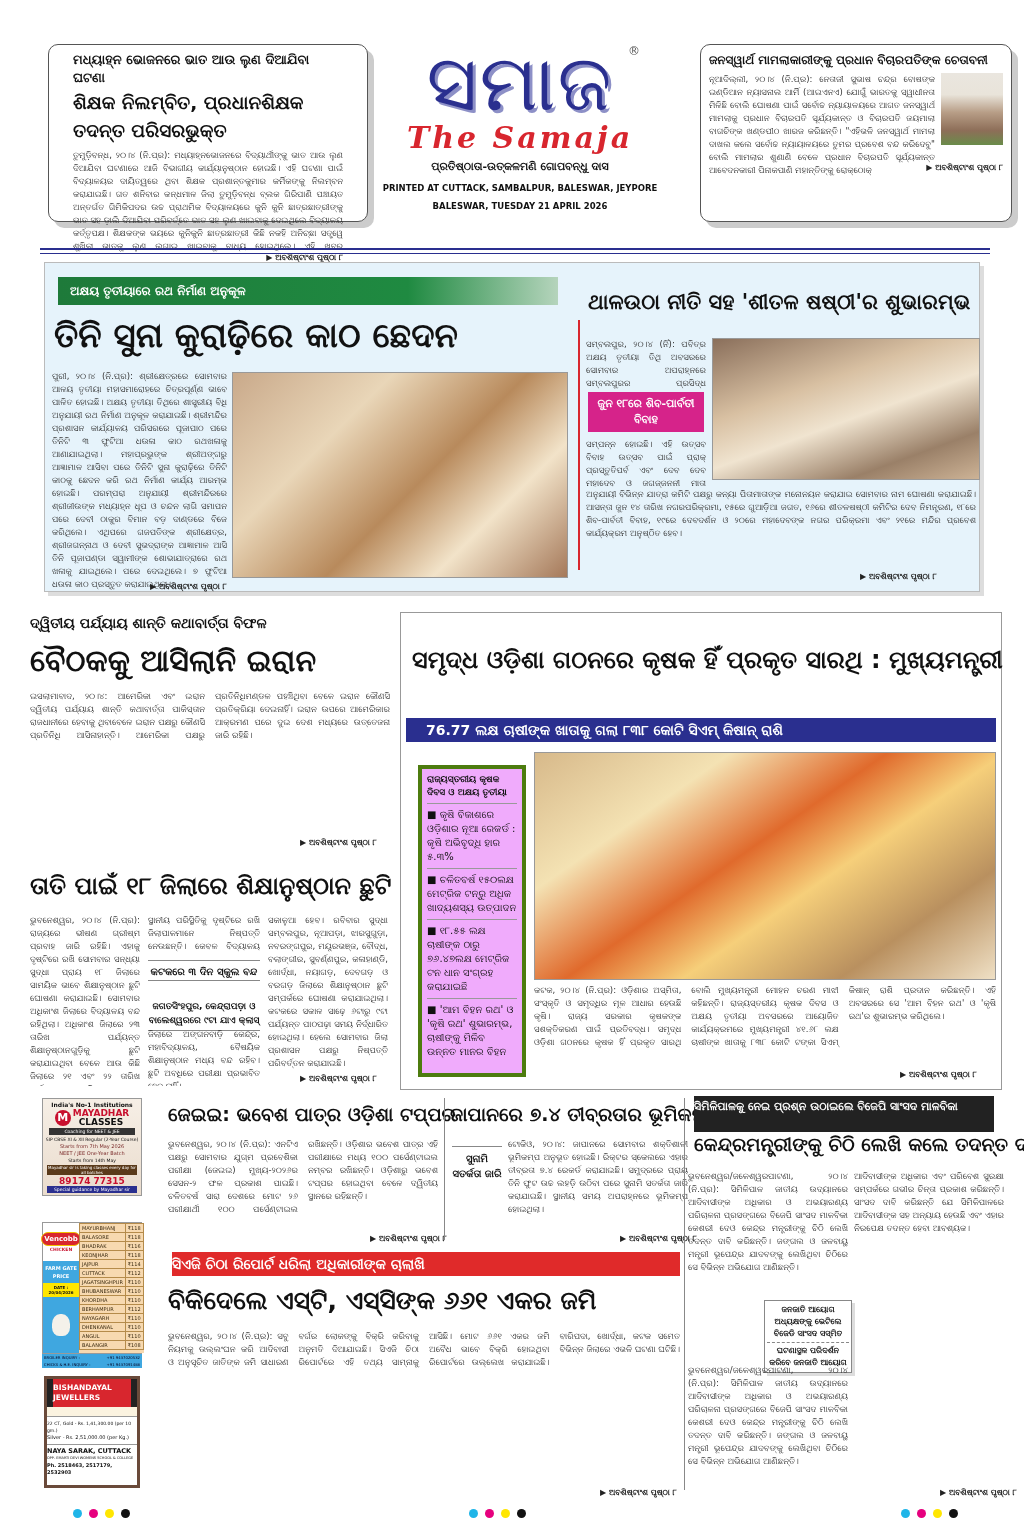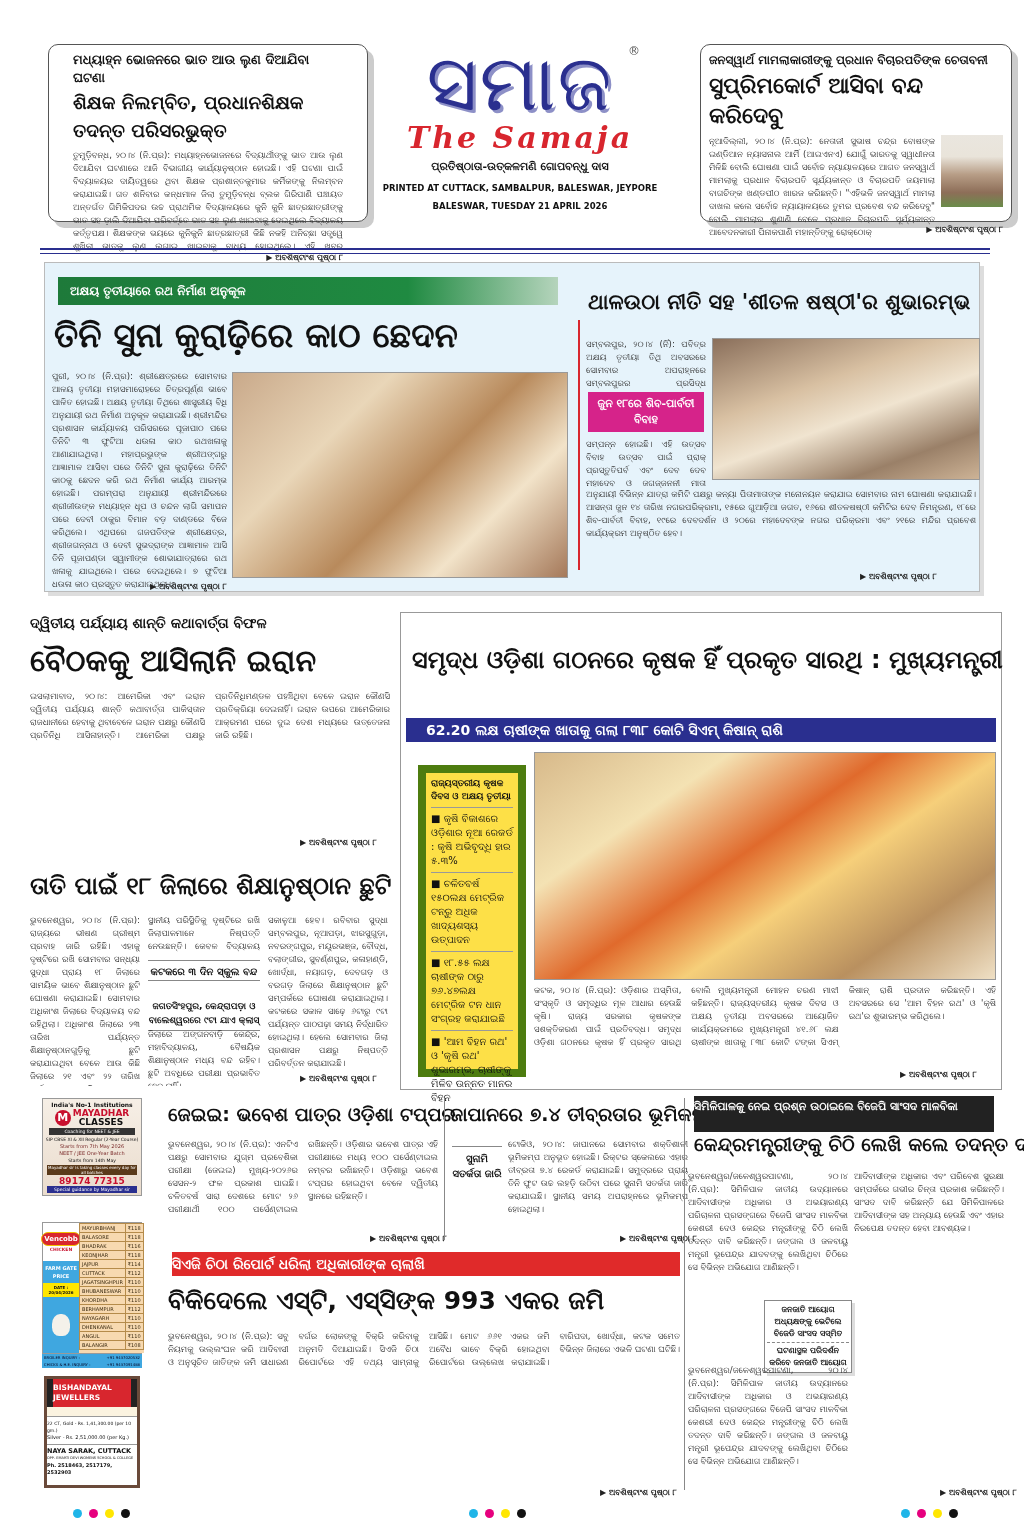--- a/index.html
+++ b/index.html
@@ -9,21 +9,21 @@
 .cont{font-size:8px;font-weight:bold;color:#222}
 .box{border:1.5px solid #555;border-radius:10px;background:#fff;box-shadow:6px 6px 0 #ccc}
 .hl{font-weight:bold;color:#111}
 .photo{background:linear-gradient(135deg,#c9a98a 0%,#e9d6b8 30%,#b88a5c 55%,#f2e3c9 75%,#a5795a 100%)}
 .photo2{background:linear-gradient(160deg,#8a6f5b 0%,#d8c0a2 35%,#f0e4d0 55%,#9a8068 80%,#cdb396 100%)}
 .photo3{background:linear-gradient(145deg,#d7b98a 0%,#f4e2b3 25%,#e06a2c 45%,#f6cf7a 60%,#b9905f 80%,#efe0c5 100%)}
 .kicker-green{background:linear-gradient(90deg,#1e7a3a 0%,#1f8a41 70%,#b5d4bc 100%);color:#fff;font-weight:bold}
 .kicker-blue{background:#2a2f8f;color:#fff;font-weight:bold}
 .kicker-red{background:#e02a2a;color:#fff;font-weight:bold}
 .kicker-black{background:#222;color:#fff;font-weight:bold}
-.bullet-box{border:8px solid #4d7c0f;background:#fde047}
+.bullet-box{border:4px solid #4d7c0f;background:#f0abfc}
 .ad{border:1px solid #999;background:#fff}
 table.price{border-collapse:collapse;width:100%;font-size:5px}
 table.price td{border:1px solid #b58b4a;padding:0 2px;height:9px;color:#3a2a10}
 .dots span{display:inline-block;width:9px;height:9px;border-radius:50%;margin:0 1px}
 </style>
 </head>
 <body>
 
 <div class="abs" style="left:380px;top:20px;width:280px;height:220px;text-align:center">
   <div style="font-size:78px;font-weight:normal;color:#2a2f8f;line-height:90px;letter-spacing:2px;text-shadow:3px 3px 0 #8d90c7;margin-top:18px">ସମାଜ</div>
@@ -36,21 +36,20 @@
 
 <div class="abs box" style="left:48px;top:44px;width:320px;height:178px;padding:6px 24px">
   <div class="hl" style="font-size:13px;line-height:18px">ମଧ୍ୟାହ୍ନ ଭୋଜନରେ ଭାତ ଆଉ ଲୁଣ ଦିଆଯିବା ଘଟଣା</div>
   <div class="hl" style="font-size:18.5px;line-height:28px;margin-top:2px">ଶିକ୍ଷକ ନିଲମ୍ବିତ, ପ୍ରଧାନଶିକ୍ଷକ ତଦନ୍ତ ପରିସରଭୁକ୍ତ</div>
   <div class="body-text" style="height:104px;overflow:hidden;margin-top:4px">ତୁମୁଡ଼ିବନ୍ଧ, ୨୦।୪ (ନି.ପ୍ର): ମଧ୍ୟାହ୍ନଭୋଜନରେ ବିଦ୍ୟାର୍ଥୀଙ୍କୁ ଭାତ ଆଉ ଲୁଣ ଦିଆଯିବା ଘଟଣାରେ ଆଜି ବିଭାଗୀୟ କାର୍ଯ୍ୟାନୁଷ୍ଠାନ ହୋଇଛି। ଏହି ଘଟଣା ପାଇଁ ବିଦ୍ୟାଳୟର ଦାୟିତ୍ୱରେ ଥିବା ଶିକ୍ଷକ ପ୍ରଶାନ୍ତକୁମାର କର୍ମିକଙ୍କୁ ନିଲମ୍ବନ କରାଯାଇଛି। ଗତ ଶନିବାର କନ୍ଧମାଳ ଜିଲା ତୁମୁଡ଼ିବନ୍ଧ ବ୍ଲକ ଗିରିପାଣି ପଞ୍ଚାୟତ ଅନ୍ତର୍ଗତ ଗିମିକିପଦର ଉଚ୍ଚ ପ୍ରାଥମିକ ବିଦ୍ୟାଳୟରେ କୁନି କୁନି ଛାତ୍ରଛାତ୍ରୀଙ୍କୁ ଭାତ ସହ ଡ଼ାଲି ଦିଆଯିବା ପରିବର୍ତ୍ତେ ଭାତ ସହ ଲୁଣ ଖାଇବାକୁ ଦେଇଥିଲେ ବିଦ୍ୟାଳୟ କର୍ତ୍ତୃପକ୍ଷ। ଶିକ୍ଷକଙ୍କ ଭୟରେ କୁନିକୁନି ଛାତ୍ରଛାତ୍ରୀ କିଛି ନକହି ଅନିଚ୍ଛା ସତ୍ତ୍ୱେ ଶୁଖିଲା ଭାତକୁ ଲୁଣ ଲଗାଇ ଖାଇବାକୁ ବାଧ୍ୟ ହୋଇଥିଲେ। ଏହି ଖବର ଗଣମାଧ୍ୟମରେ ପ୍ରକାଶ ପାଇବା ପରେ ତୁମୁଡ଼ିବନ୍ଧ ବିଭିନ୍ନ ଗଣେଶ ପ୍ରଧାନ ଆଜି</div>
   <div class="cont" style="text-align:right">▶ ଅବଶିଷ୍ଟାଂଶ ପୃଷ୍ଠା ୮</div>
 </div>
 
 <div class="abs box" style="left:700px;top:44px;width:312px;height:178px;padding:6px 8px">
   <div class="hl" style="font-size:12px;line-height:18px">ଜନସ୍ୱାର୍ଥ ମାମଲାକାରୀଙ୍କୁ ପ୍ରଧାନ ବିଚାରପତିଙ୍କ ଚେତାବନୀ</div>
-  <div class="hl" style="font-size:22px;line-height:30px;margin-top:2px">ସୁପ୍ରିମକୋର୍ଟ ଆସିବା ବନ୍ଦ କରିଦେବୁ</div>
   <div style="display:flex;gap:6px;margin-top:4px">
     <div class="body-text" style="flex:1;height:104px;overflow:hidden">ନୂଆଦିଲ୍ଲୀ, ୨୦।୪ (ନି.ପ୍ର): ନେତାଜୀ ସୁଭାଷ ଚନ୍ଦ୍ର ବୋଷଙ୍କ ଇଣ୍ଡିଆନ ନ୍ୟାସନାଲ ଆର୍ମି (ଆଇଏନଏ) ଯୋଗୁଁ ଭାରତକୁ ସ୍ୱାଧୀନତା ମିଳିଛି ବୋଲି ଘୋଷଣା ପାଇଁ ସର୍ବୋଚ୍ଚ ନ୍ୟାୟାଳୟରେ ଆଗତ ଜନସ୍ୱାର୍ଥ ମାମଲାକୁ ପ୍ରଧାନ ବିଚାରପତି ସୂର୍ଯ୍ୟକାନ୍ତ ଓ ବିଚାରପତି ଜୟମାଲା ବାଗଚିଙ୍କ ଖଣ୍ଡପୀଠ ଖାରଜ କରିଛନ୍ତି। "ଏହିଭଳି ଜନସ୍ୱାର୍ଥ ମାମଲା ଦାଖଲ କଲେ ସର୍ବୋଚ୍ଚ ନ୍ୟାୟାଳୟରେ ତୁମର ପ୍ରବେଶ ବନ୍ଦ କରିଦେବୁ" ବୋଲି ମାମଲାର ଶୁଣାଣି ବେଳେ ପ୍ରଧାନ ବିଚାରପତି ସୂର୍ଯ୍ୟକାନ୍ତ ଆବେଦନକାରୀ ପିନାକପାଣି ମହାନ୍ତିଙ୍କୁ ରୋକ୍‌ଠୋକ୍</div>
     <div class="photo2" style="width:62px;height:72px;background:linear-gradient(180deg,#eae6df 0%,#e9e4da 30%,#b79d86 55%,#8d6e58 80%,#6a8c4a 100%)" title="Supreme Court building"></div>
   </div>
   <div class="cont" style="text-align:right;margin-top:-14px">▶ ଅବଶିଷ୍ଟାଂଶ ପୃଷ୍ଠା ୮</div>
 </div>
 
 <div class="abs" style="left:40px;top:248px;width:950px;height:6px;border-top:2px solid #2a2f8f;border-bottom:1px solid #2a2f8f"></div>
 
 <div class="abs" style="left:44px;top:262px;width:936px;height:330px;background:#e6f3fb;border:1px solid #bbb;box-shadow:4px 4px 0 #ddd"></div>
@@ -73,21 +72,21 @@
 <div class="abs body-text" style="left:586px;top:488px;width:390px;height:82px;overflow:hidden">ଅନୁଯାୟୀ ବିଭିନ୍ନ ଯାତ୍ରା କମିଟି ପକ୍ଷରୁ କନ୍ୟା ପିତାମାତାଙ୍କ ମନୋନୟନ କରାଯାଇ ସୋମବାର ନାମ ଘୋଷଣା କରାଯାଇଛି। ଆସନ୍ତା ଜୁନ ୧୪ ତାରିଖ ନଗରପରିକ୍ରମା, ୧୫ରେ ଗୁଆଡ଼ିଆ ଜଗତ, ୧୬ରେ ଶୀତଳଷଷ୍ଠୀ କମିଟିର ଦେବ ନିମନ୍ତ୍ରଣ, ୧୮ରେ ଶିବ-ପାର୍ବତୀ ବିବାହ, ୧୯ରେ ଦେବଦର୍ଶନ ଓ ୨୦ରେ ମହାଦେବଙ୍କ ନଗର ପରିକ୍ରମା ଏବଂ ୨୧ରେ ମନ୍ଦିର ପ୍ରବେଶ କାର୍ଯ୍ୟକ୍ରମ ଅନୁଷ୍ଠିତ ହେବ।</div>
 <div class="abs cont" style="left:860px;top:572px">▶ ଅବଶିଷ୍ଟାଂଶ ପୃଷ୍ଠା ୮</div>
 
 <div class="abs hl" style="left:30px;top:612px;width:370px;font-size:14px;line-height:22px">ଦ୍ୱିତୀୟ ପର୍ଯ୍ୟାୟ ଶାନ୍ତି କଥାବାର୍ତ୍ତା ବିଫଳ</div>
 <div class="abs hl" style="left:30px;top:640px;width:380px;font-size:30px;line-height:42px">ବୈଠକକୁ ଆସିଲାନି ଇରାନ</div>
 <div class="abs body-text" style="left:30px;top:690px;width:360px;height:150px;overflow:hidden;column-count:2;column-gap:10px">ଇସଲାମାବାଦ, ୨୦।୪: ଆମେରିକା ଏବଂ ଇରାନ ଦ୍ୱିତୀୟ ପର୍ଯ୍ୟାୟ ଶାନ୍ତି କଥାବାର୍ତ୍ତା ପାକିସ୍ତାନ ରାଜଧାନୀରେ ହେବାକୁ ଥିବାବେଳେ ଇରାନ ପକ୍ଷରୁ କୌଣସି ପ୍ରତିନିଧି ଆସିନାହାନ୍ତି। ଆମେରିକା ପକ୍ଷରୁ ପ୍ରତିନିଧିମଣ୍ଡଳ ପହଞ୍ଚିଥିବା ବେଳେ ଇରାନ କୌଣସି ପ୍ରତିକ୍ରିୟା ଦେଇନାହିଁ। ଇରାନ ଉପରେ ଆମେରିକାର ଆକ୍ରମଣ ପରେ ଦୁଇ ଦେଶ ମଧ୍ୟରେ ଉତ୍ତେଜନା ଜାରି ରହିଛି।</div>
 <div class="abs cont" style="left:300px;top:838px">▶ ଅବଶିଷ୍ଟାଂଶ ପୃଷ୍ଠା ୮</div>
 
 <div class="abs" style="left:400px;top:612px;width:602px;height:478px;border:1px solid #999;background:#fff"></div>
 <div class="abs hl" style="left:412px;top:640px;width:590px;font-size:24px;line-height:40px;white-space:nowrap">ସମୃଦ୍ଧ ଓଡ଼ିଶା ଗଠନରେ କୃଷକ ହିଁ ପ୍ରକୃତ ସାରଥି : ମୁଖ୍ୟମନ୍ତ୍ରୀ</div>
-<div class="abs kicker-blue" style="left:406px;top:718px;width:590px;height:24px;font-size:14px;line-height:24px;padding-left:20px">62.20 ଲକ୍ଷ ଚାଷୀଙ୍କ ଖାତାକୁ ଗଲା ୮୩୮ କୋଟି ସିଏମ୍ କିଷାନ୍ ରାଶି</div>
+<div class="abs kicker-blue" style="left:406px;top:718px;width:590px;height:24px;font-size:14px;line-height:24px;padding-left:20px">76.77 ଲକ୍ଷ ଚାଷୀଙ୍କ ଖାତାକୁ ଗଲା ୮୩୮ କୋଟି ସିଏମ୍ କିଷାନ୍ ରାଶି</div>
 <div class="abs bullet-box" style="left:418px;top:765px;width:108px;height:312px;padding:4px 5px">
   <div class="hl" style="font-size:9px;line-height:13px;border-bottom:1px solid #999;padding-bottom:4px">ରାଜ୍ୟସ୍ତରୀୟ କୃଷକ ଦିବସ ଓ ଅକ୍ଷୟ ତୃତୀୟା</div>
   <div style="font-size:10px;line-height:14px;margin-top:4px;border-bottom:1px solid #999;padding-bottom:4px">■ <span>କୃଷି ବିକାଶରେ ଓଡ଼ିଶାର ନୂଆ ରେକର୍ଡ : କୃଷି ଅଭିବୃଦ୍ଧି ହାର ୫.୩%</span></div>
   <div style="font-size:10px;line-height:14px;margin-top:4px;border-bottom:1px solid #999;padding-bottom:4px">■ <span>ଚଳିତବର୍ଷ ୧୫୦ଲକ୍ଷ ମେଟ୍ରିକ ଟନ୍‌ରୁ ଅଧିକ ଖାଦ୍ୟଶସ୍ୟ ଉତ୍ପାଦନ</span></div>
   <div style="font-size:10px;line-height:14px;margin-top:4px;border-bottom:1px solid #999;padding-bottom:4px">■ <span>୧୮.୫୫ ଲକ୍ଷ ଚାଷୀଙ୍କ ଠାରୁ ୭୬.୪୭ଲକ୍ଷ ମେଟ୍ରିକ ଟନ ଧାନ ସଂଗ୍ରହ କରାଯାଇଛି</span></div>
   <div style="font-size:10px;line-height:14px;margin-top:4px">■ <span>'ଆମ ବିହନ ରଥ' ଓ 'କୃଷି ରଥ' ଶୁଭାରମ୍ଭ, ଚାଷୀଙ୍କୁ ମିଳିବ ଉନ୍ନତ ମାନର ବିହନ</span></div>
 </div>
 <div class="abs photo3" style="left:534px;top:752px;width:462px;height:228px;border:1px solid #999"></div>
 <div class="abs body-text" style="left:534px;top:984px;width:462px;height:92px;overflow:hidden;column-count:3;column-gap:10px">କଟକ, ୨୦।୪ (ନି.ପ୍ର): ଓଡ଼ିଶାର ଅସ୍ମିତା, ସଂସ୍କୃତି ଓ ସମୃଦ୍ଧିର ମୂଳ ଆଧାର ହେଉଛି କୃଷି। ରାଜ୍ୟ ସରକାର କୃଷକଙ୍କ ସଶକ୍ତିକରଣ ପାଇଁ ପ୍ରତିବଦ୍ଧ। ସମୃଦ୍ଧ ଓଡ଼ିଶା ଗଠନରେ କୃଷକ ହିଁ ପ୍ରକୃତ ସାରଥି ବୋଲି ମୁଖ୍ୟମନ୍ତ୍ରୀ ମୋହନ ଚରଣ ମାଝୀ କହିଛନ୍ତି। ରାଜ୍ୟସ୍ତରୀୟ କୃଷକ ଦିବସ ଓ ଅକ୍ଷୟ ତୃତୀୟା ଅବସରରେ ଆୟୋଜିତ କାର୍ଯ୍ୟକ୍ରମରେ ମୁଖ୍ୟମନ୍ତ୍ରୀ ୪୧.୬୮ ଲକ୍ଷ ଚାଷୀଙ୍କ ଖାତାକୁ ୮୩୮ କୋଟି ଟଙ୍କା ସିଏମ୍ କିଷାନ୍ ରାଶି ପ୍ରଦାନ କରିଛନ୍ତି। ଏହି ଅବସରରେ ସେ 'ଆମ ବିହନ ରଥ' ଓ 'କୃଷି ରଥ'ର ଶୁଭାରମ୍ଭ କରିଥିଲେ।</div>
 <div class="abs cont" style="left:900px;top:1070px">▶ ଅବଶିଷ୍ଟାଂଶ ପୃଷ୍ଠା ୮</div>
@@ -236,21 +235,21 @@
 <div class="abs body-text" style="left:688px;top:1170px;width:160px;height:128px;overflow:hidden">ଭୁବନେଶ୍ୱର/ଜଳେଶ୍ୱରପାଟଣା, ୨୦।୪ (ନି.ପ୍ର): ସିମିଳିପାଳ ଜାତୀୟ ଉଦ୍ୟାନରେ ଆଦିବାସୀଙ୍କ ଅଧିକାର ଓ ଅଭୟାରଣ୍ୟ ପରିଚାଳନା ପ୍ରସଙ୍ଗରେ ବିଜେପି ସାଂସଦ ମାଳବିକା କେଶରୀ ଦେଓ କେନ୍ଦ୍ର ମନ୍ତ୍ରୀଙ୍କୁ ଚିଠି ଲେଖି ତଦନ୍ତ ଦାବି କରିଛନ୍ତି। ଜଙ୍ଗଲ ଓ ଜଳବାୟୁ ମନ୍ତ୍ରୀ ଭୂପେନ୍ଦ୍ର ଯାଦବଙ୍କୁ ଲେଖିଥିବା ଚିଠିରେ ସେ ବିଭିନ୍ନ ଅଭିଯୋଗ ଆଣିଛନ୍ତି।</div>
 <div class="abs body-text" style="left:854px;top:1170px;width:150px;height:320px;overflow:hidden">ଆଦିବାସୀଙ୍କ ଅଧିକାର ଏବଂ ପରିବେଶ ସୁରକ୍ଷା ସମ୍ପର୍କରେ ଗଭୀର ଚିନ୍ତା ପ୍ରକାଶ କରିଛନ୍ତି। ସାଂସଦ ଦାବି କରିଛନ୍ତି ଯେ ସିମିଳିପାଳରେ ଆଦିବାସୀଙ୍କ ସହ ଅନ୍ୟାୟ ହେଉଛି ଏବଂ ଏହାର ନିରପେକ୍ଷ ତଦନ୍ତ ହେବା ଆବଶ୍ୟକ।</div>
 <div class="abs" style="left:764px;top:1300px;width:88px;border:1px solid #888;background:#fff;text-align:center;padding:3px 2px;box-shadow:3px 3px 0 #ddd">
   <div class="hl" style="font-size:8px;line-height:12px;border-bottom:1px dashed #888;padding-bottom:2px">ଜନଜାତି ଆୟୋଗ ଅଧ୍ୟକ୍ଷଙ୍କୁ ଭେଟିଲେ ବିଜେଡି ସାଂସଦ ସସ୍ମିତ</div>
   <div class="hl" style="font-size:8px;line-height:12px;margin-top:2px">ଘଟଣାସ୍ଥଳ ପରିଦର୍ଶନ କରିବେ ଜନଜାତି ଆୟୋଗ</div>
 </div>
 <div class="abs body-text" style="left:688px;top:1364px;width:160px;height:126px;overflow:hidden">ଭୁବନେଶ୍ୱର/ଜଳେଶ୍ୱରପାଟଣା, ୨୦।୪ (ନି.ପ୍ର): ସିମିଳିପାଳ ଜାତୀୟ ଉଦ୍ୟାନରେ ଆଦିବାସୀଙ୍କ ଅଧିକାର ଓ ଅଭୟାରଣ୍ୟ ପରିଚାଳନା ପ୍ରସଙ୍ଗରେ ବିଜେପି ସାଂସଦ ମାଳବିକା କେଶରୀ ଦେଓ କେନ୍ଦ୍ର ମନ୍ତ୍ରୀଙ୍କୁ ଚିଠି ଲେଖି ତଦନ୍ତ ଦାବି କରିଛନ୍ତି। ଜଙ୍ଗଲ ଓ ଜଳବାୟୁ ମନ୍ତ୍ରୀ ଭୂପେନ୍ଦ୍ର ଯାଦବଙ୍କୁ ଲେଖିଥିବା ଚିଠିରେ ସେ ବିଭିନ୍ନ ଅଭିଯୋଗ ଆଣିଛନ୍ତି।</div>
 <div class="abs cont" style="left:940px;top:1488px">▶ ଅବଶିଷ୍ଟାଂଶ ପୃଷ୍ଠା ୮</div>
 
 <div class="abs kicker-red" style="left:172px;top:1252px;width:508px;height:24px;font-size:14px;line-height:24px;">ସିଏଜି ଚିଠା ରିପୋର୍ଟ ଧରିଲା ଅଧିକାରୀଙ୍କ ଚାଲାଖି</div>
-<div class="abs hl" style="left:168px;top:1278px;width:520px;font-size:25px;line-height:46px;white-space:nowrap">ବିକିଦେଲେ ଏସ୍‌ଟି, ଏସ୍‌ସିଙ୍କ 993 ଏକର ଜମି</div>
+<div class="abs hl" style="left:168px;top:1278px;width:520px;font-size:25px;line-height:46px;white-space:nowrap">ବିକିଦେଲେ ଏସ୍‌ଟି, ଏସ୍‌ସିଙ୍କ ୬୬୧ ଏକର ଜମି</div>
 <div class="abs body-text" style="left:168px;top:1330px;width:512px;height:160px;overflow:hidden;column-count:4;column-gap:10px">ଭୁବନେଶ୍ୱର, ୨୦।୪ (ନି.ପ୍ର): ସବୁ ନିୟମକୁ ଉଲ୍ଲଂଘନ କରି ଆଦିବାସୀ ଓ ଅନୁସୂଚିତ ଜାତିଙ୍କ ଜମି ସାଧାରଣ ବର୍ଗର ଲୋକଙ୍କୁ ବିକ୍ରି କରିବାକୁ ଅନୁମତି ଦିଆଯାଇଛି। ସିଏଜି ଚିଠା ରିପୋର୍ଟରେ ଏହି ତଥ୍ୟ ସାମ୍ନାକୁ ଆସିଛି। ମୋଟ ୬୬୧ ଏକର ଜମି ଅବୈଧ ଭାବେ ବିକ୍ରି ହୋଇଥିବା ରିପୋର୍ଟରେ ଉଲ୍ଲେଖ କରାଯାଇଛି। ବାରିପଦା, ଖୋର୍ଦ୍ଧା, କଟକ ସମେତ ବିଭିନ୍ନ ଜିଲାରେ ଏଭଳି ଘଟଣା ଘଟିଛି।</div>
 <div class="abs cont" style="left:600px;top:1488px">▶ ଅବଶିଷ୍ଟାଂଶ ପୃଷ୍ଠା ୮</div>
 
 <div class="abs" style="left:684px;top:1098px;width:1px;height:392px;background:#888"></div>
 
 <div class="abs dots" style="left:468px;top:1503px">
   <span style="background:#1fb5e8"></span>
   <span style="background:#e6007e"></span>
   <span style="background:#ffe600"></span>
   <span style="background:#111"></span>

